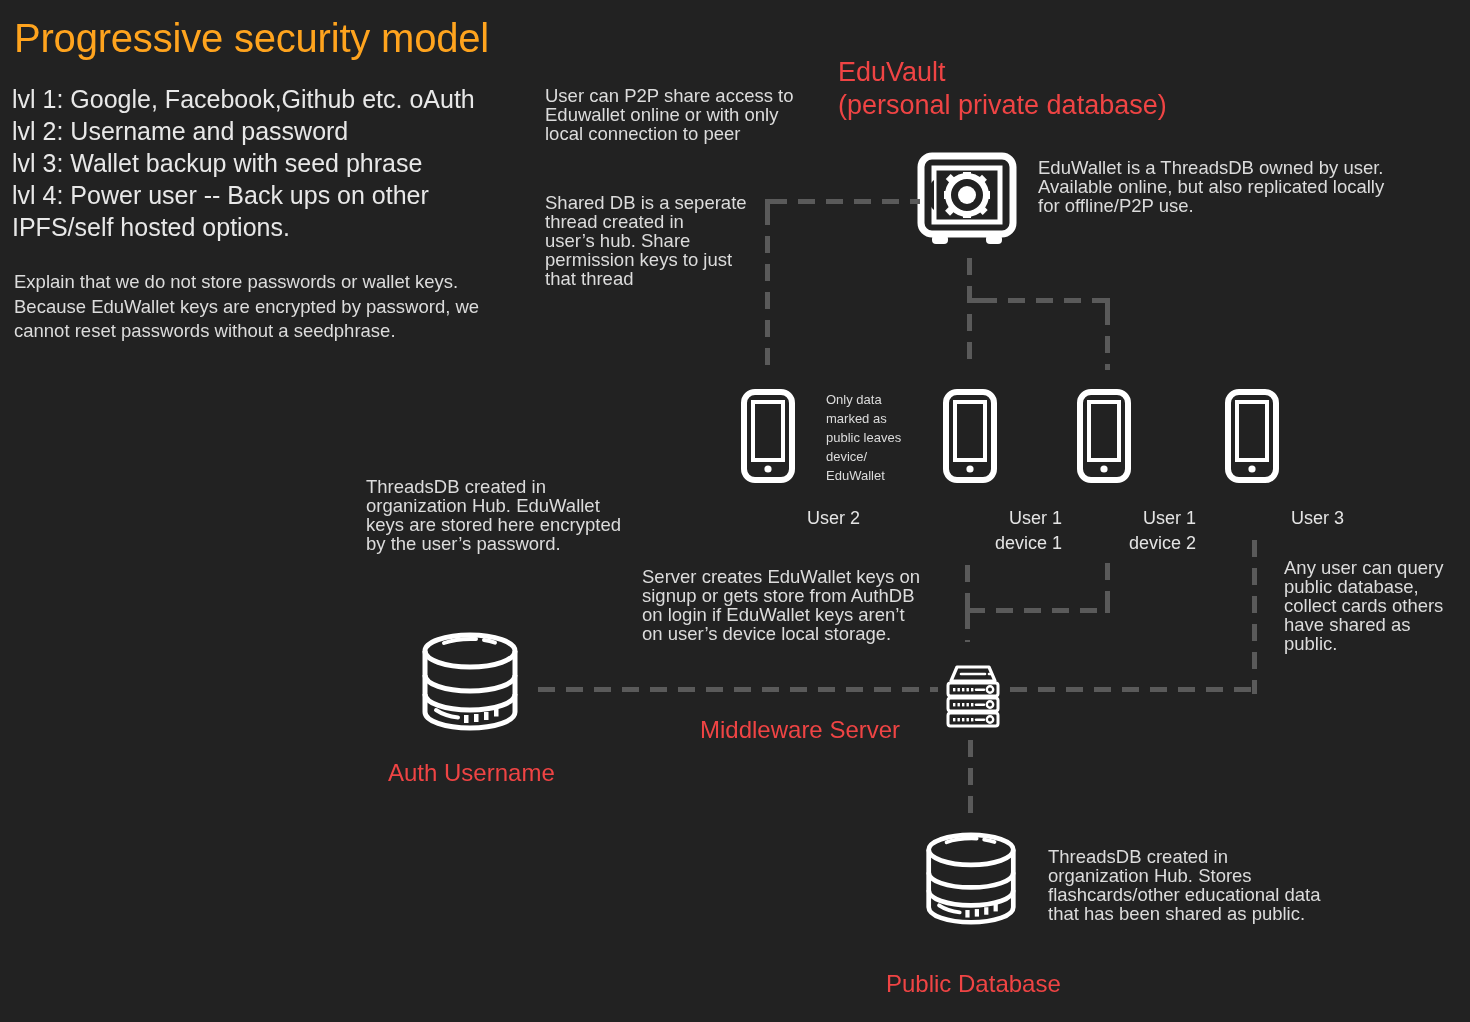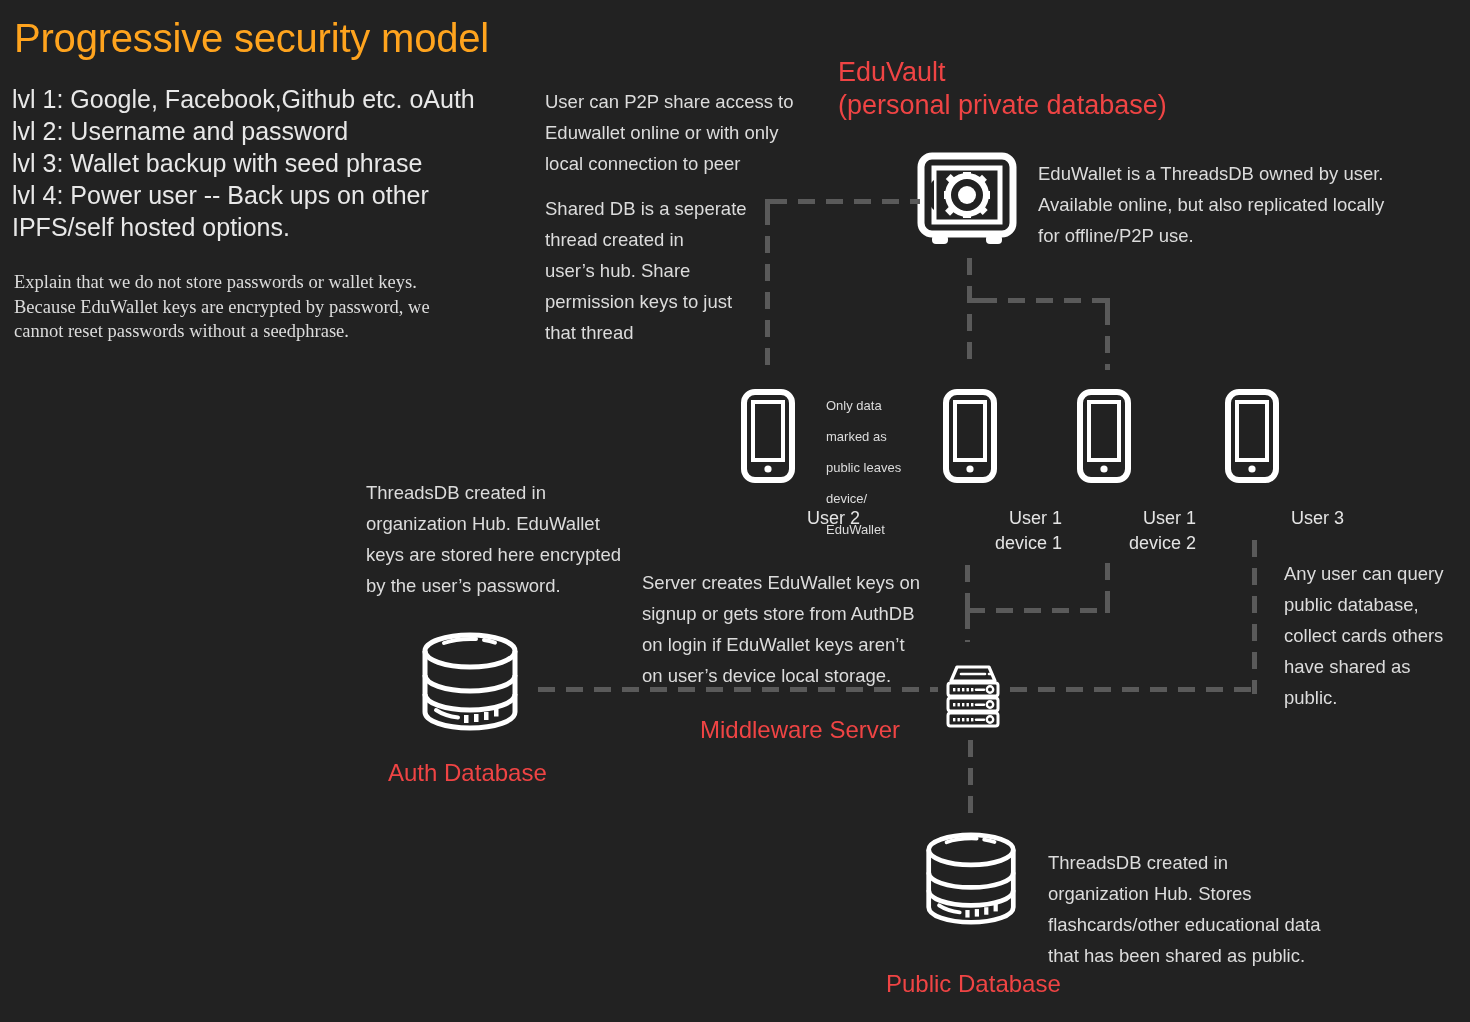--- a/index.html
+++ b/index.html
@@ -26,21 +26,21 @@
   }
   .lvl-list {
     font-size: 25px;
     color: #E8E8E8;
     line-height: 32px;
     white-space: pre-line;
   }
   .para {
     font-size: 18.5px;
     color: #DCDCDC;
-    line-height: 31px;
+    line-height: 19px;
     white-space: pre-line;
   }
   .note {
     font-size: 18.5px;
     color: #DCDCDC;
     line-height: 24.5px;
     white-space: pre-line;
   }
   .pink-label {
     color: #ef4444;
@@ -79,21 +79,21 @@
 <div id="canvas">
 
   <div class="abs title" style="left:14px; top:16px;">Progressive security model</div>
 
   <div class="abs lvl-list" style="left:0; top:83px; width:500px;margin-left:12px;">lvl 1: Google, Facebook,Github etc. oAuth
 lvl 2: Username and password
 lvl 3: Wallet backup with seed phrase
 lvl 4: Power user -- Back ups on other
 IPFS/self hosted options.</div>
 
-  <div class="abs note" style="left:14px; top:270px; width:500px;font-family:Liberation Serif, serif;">Explain that we do not store passwords or wallet keys.
+  <div class="abs note" style="left:14px; top:270px; width:500px;">Explain that we do not store passwords or wallet keys.
 Because EduWallet keys are encrypted by password, we
 cannot reset passwords without a seedphrase.</div>
 
   <div class="abs para" style="left:545px; top:86px; width:270px;">User can P2P share access to
 Eduwallet online or with only
 local connection to peer</div>
 
   <div class="abs para" style="left:545px; top:193px; width:220px;">Shared DB is a seperate
 thread created in
 user’s hub. Share
@@ -216,21 +216,21 @@
       <path d="M7 62 C 7 71, 27 78, 52 78 C 77 78, 97 71, 97 62" stroke="#fff" stroke-width="5"></path>
       <path d="M26 11 C 34 8, 46 6.5, 58 7" stroke="#fff" stroke-width="4" stroke-linecap="round"></path>
       <path d="M66 8 C 70 8.6, 74 9.6, 77 10.6" stroke="#fff" stroke-width="4" stroke-linecap="round"></path>
       <path d="M18 78 C 24 82, 32 84.5, 40 85.6" stroke="#fff" stroke-width="4" stroke-linecap="round"></path>
       <rect x="46" y="83" width="4.5" height="8" fill="#fff"></rect>
       <rect x="56" y="82" width="4.5" height="8" fill="#fff"></rect>
       <rect x="66" y="80" width="4.5" height="8" fill="#fff"></rect>
       <rect x="76" y="76.5" width="4.5" height="8" fill="#fff"></rect>
     </svg>
   </div>
-  <div class="abs pink-label pink-md" style="left:388px; top:759px; width:260px;">Auth Database</div>
+  <div class="abs pink-label pink-md" style="left:388px; top:759px; width:260px;">Auth Username</div>
 
   <div class="abs dash-h" style="left:538px; top:687px; width:400px;"></div>
 
   <div class="abs" style="left:940px; top:663px;">
     <svg width="66" height="68" viewBox="0 0 66 68" fill="none">
       <path d="M11 18 L17 4 H49 L55 18 Z" stroke="#fff" stroke-width="3.2" stroke-linejoin="round"></path>
       <path d="M21 11 H45" stroke="#fff" stroke-width="2.6" stroke-linecap="round"></path>
       <path d="M49 11 H51" stroke="#fff" stroke-width="2.6" stroke-linecap="round"></path>
       <rect x="8" y="20" width="50" height="13" rx="2.5" stroke="#fff" stroke-width="3"></rect>
       <rect x="8" y="35" width="50" height="13" rx="2.5" stroke="#fff" stroke-width="3"></rect>

